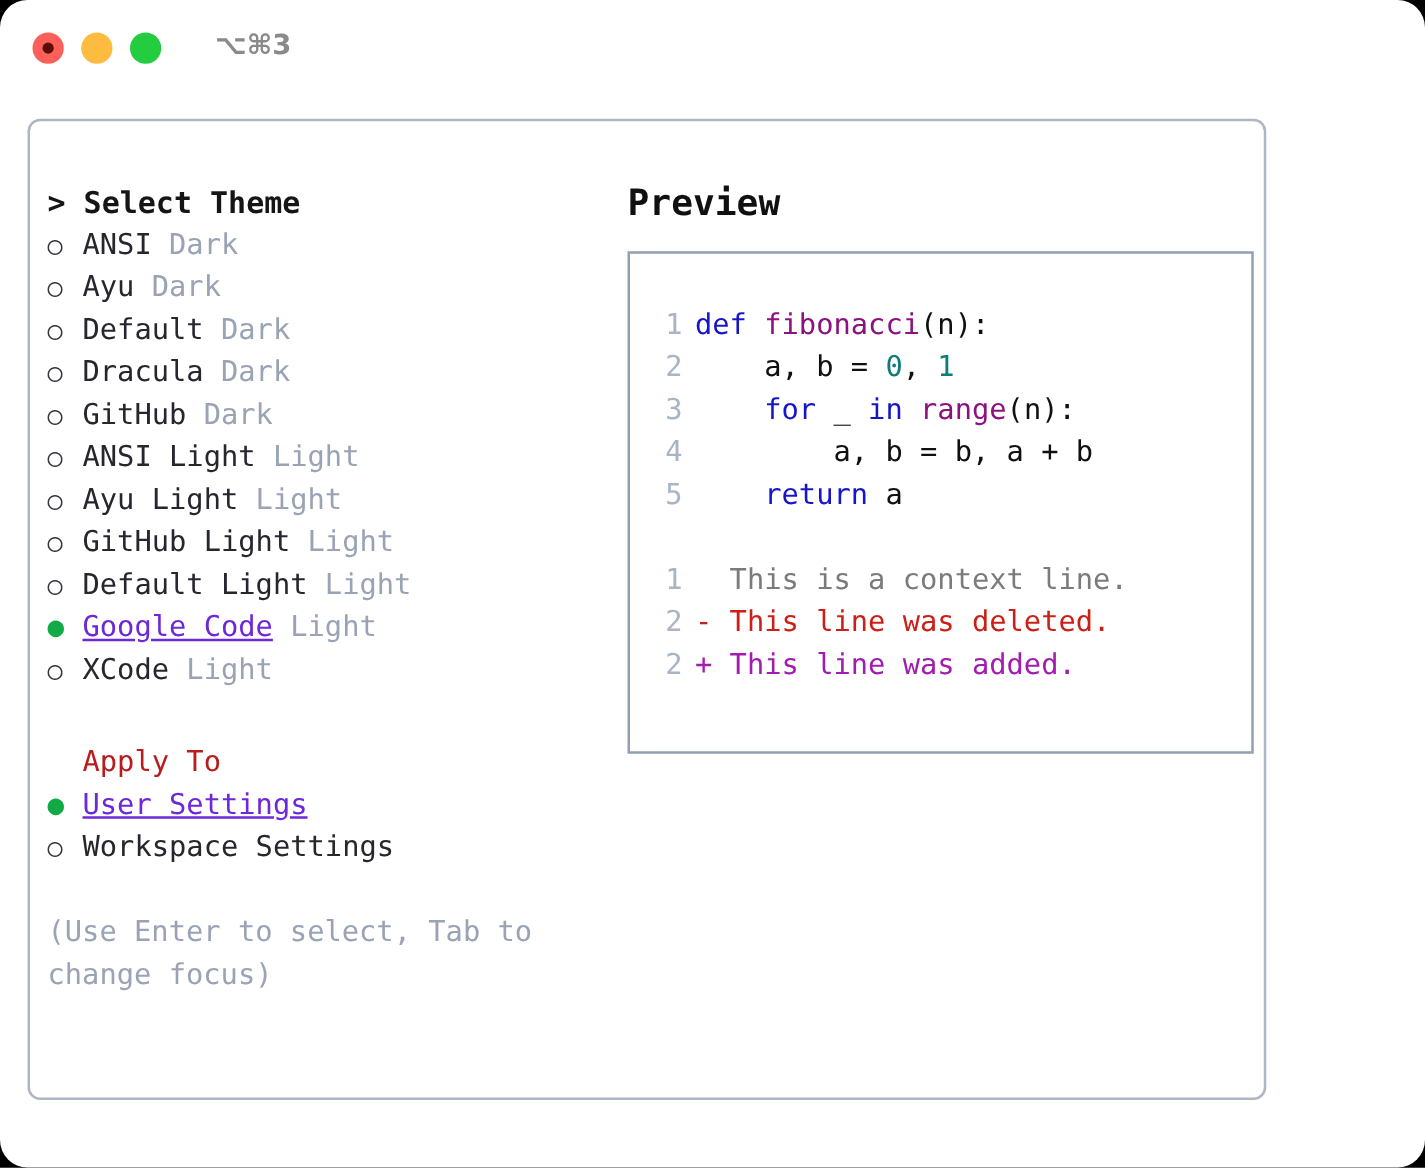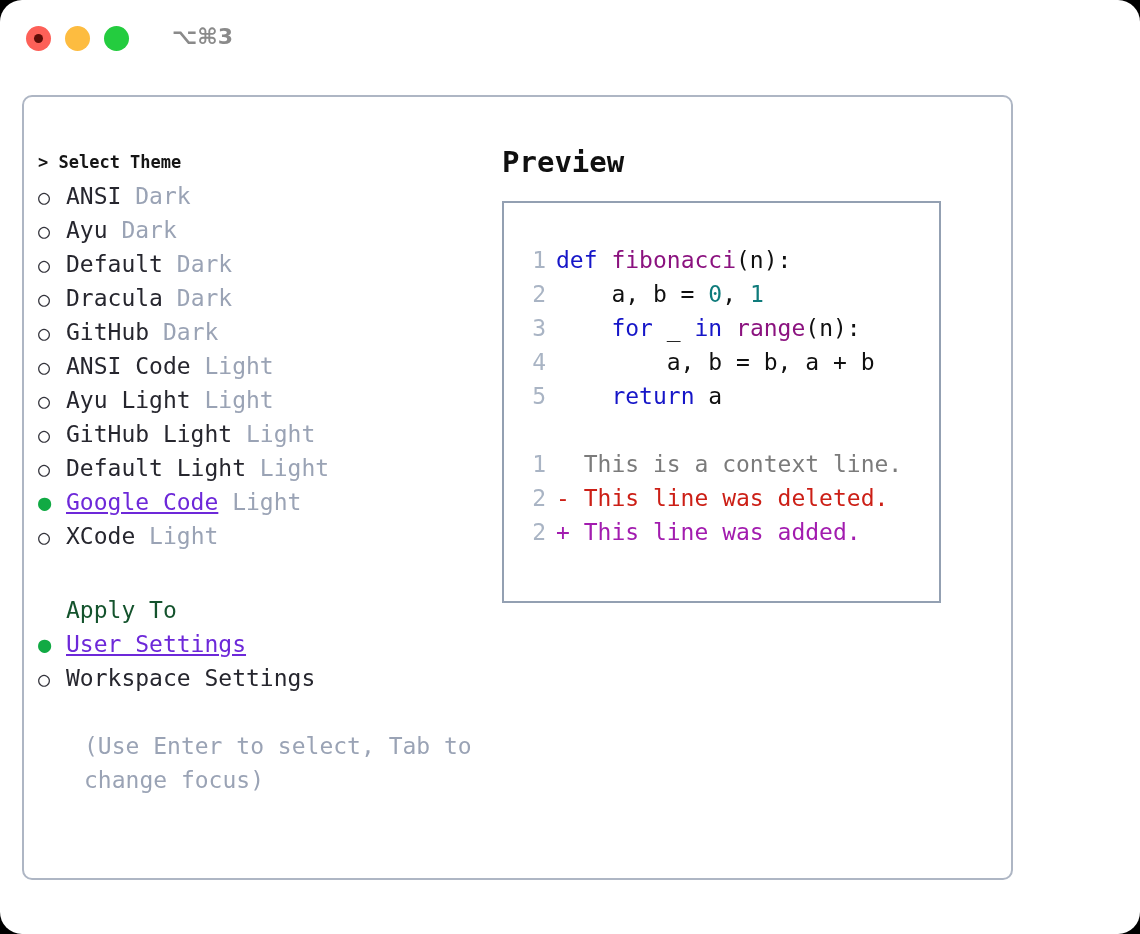--- a/index.html
+++ b/index.html
@@ -91,30 +91,30 @@
   }
 
   
   .left-col {
     position: absolute;
     left: 14px;
     top: 48px;
     width: 460px;
   }
   .list-head {
-    font-size: 17px;
+    font-size: 24px;
     font-weight: bold;
     color: #151515;
     height: 34px;
     line-height: 34px;
     white-space: pre;
   }
   .section-head {
     font-size: 23px;
-    color: #14532d;
+    color: #b91c1c;
     height: 34px;
     line-height: 34px;
     white-space: pre;
     padding-left: 28px;
   }
   .row {
     height: 34px;
     line-height: 34px;
     font-size: 23px;
     white-space: pre;
@@ -133,40 +133,39 @@
 
   .spacer { height: 40px; }
 
   .hint {
     margin-top: 34px;
     font-size: 23px;
     line-height: 34px;
     color: #9aa3b5;
     width: 400px;
     white-space: pre-wrap;
-    margin-left: 46px;
   }
 
   
   .right-col {
     position: absolute;
     left: 478px;
     top: 48px;
     width: 500px;
   }
   .preview-title {
     font-size: 29px;
     font-weight: bold;
     color: #101010;
     height: 34px;
     line-height: 34px;
   }
   .preview-box {
     margin-top: 22px;
-    width: 439px;
+    width: 501px;
     height: 402px;
     box-sizing: border-box;
     border: 2px solid #93a0b2;
     background: #ffffff;
     padding: 40px 0 0 16px;
   }
   .code-line {
     font-size: 23px;
     line-height: 34px;
     white-space: pre;
@@ -209,21 +208,21 @@
 
       <div class="left-col">
         <div class="list-head">&gt; Select Theme</div>
 
         <div id="theme-list">
             <div class="row"><span class="bullet">○</span><span class="label">ANSI</span><span class="badge"> Dark</span></div>
             <div class="row"><span class="bullet">○</span><span class="label">Ayu</span><span class="badge"> Dark</span></div>
             <div class="row"><span class="bullet">○</span><span class="label">Default</span><span class="badge"> Dark</span></div>
             <div class="row"><span class="bullet">○</span><span class="label">Dracula</span><span class="badge"> Dark</span></div>
             <div class="row"><span class="bullet">○</span><span class="label">GitHub</span><span class="badge"> Dark</span></div>
-            <div class="row"><span class="bullet">○</span><span class="label">ANSI Code</span><span class="badge"> Light</span></div>
+            <div class="row"><span class="bullet">○</span><span class="label">ANSI Light</span><span class="badge"> Light</span></div>
             <div class="row"><span class="bullet">○</span><span class="label">Ayu Light</span><span class="badge"> Light</span></div>
             <div class="row"><span class="bullet">○</span><span class="label">GitHub Light</span><span class="badge"> Light</span></div>
             <div class="row"><span class="bullet">○</span><span class="label">Default Light</span><span class="badge"> Light</span></div>
             <div class="row selected"><span class="bullet">●</span><span class="label">Google Code</span><span class="badge"> Light</span></div>
             <div class="row"><span class="bullet">○</span><span class="label">XCode</span><span class="badge"> Light</span></div>
           </div>
 
         <div class="spacer"></div>
 
         <div class="section-head">Apply To</div>

